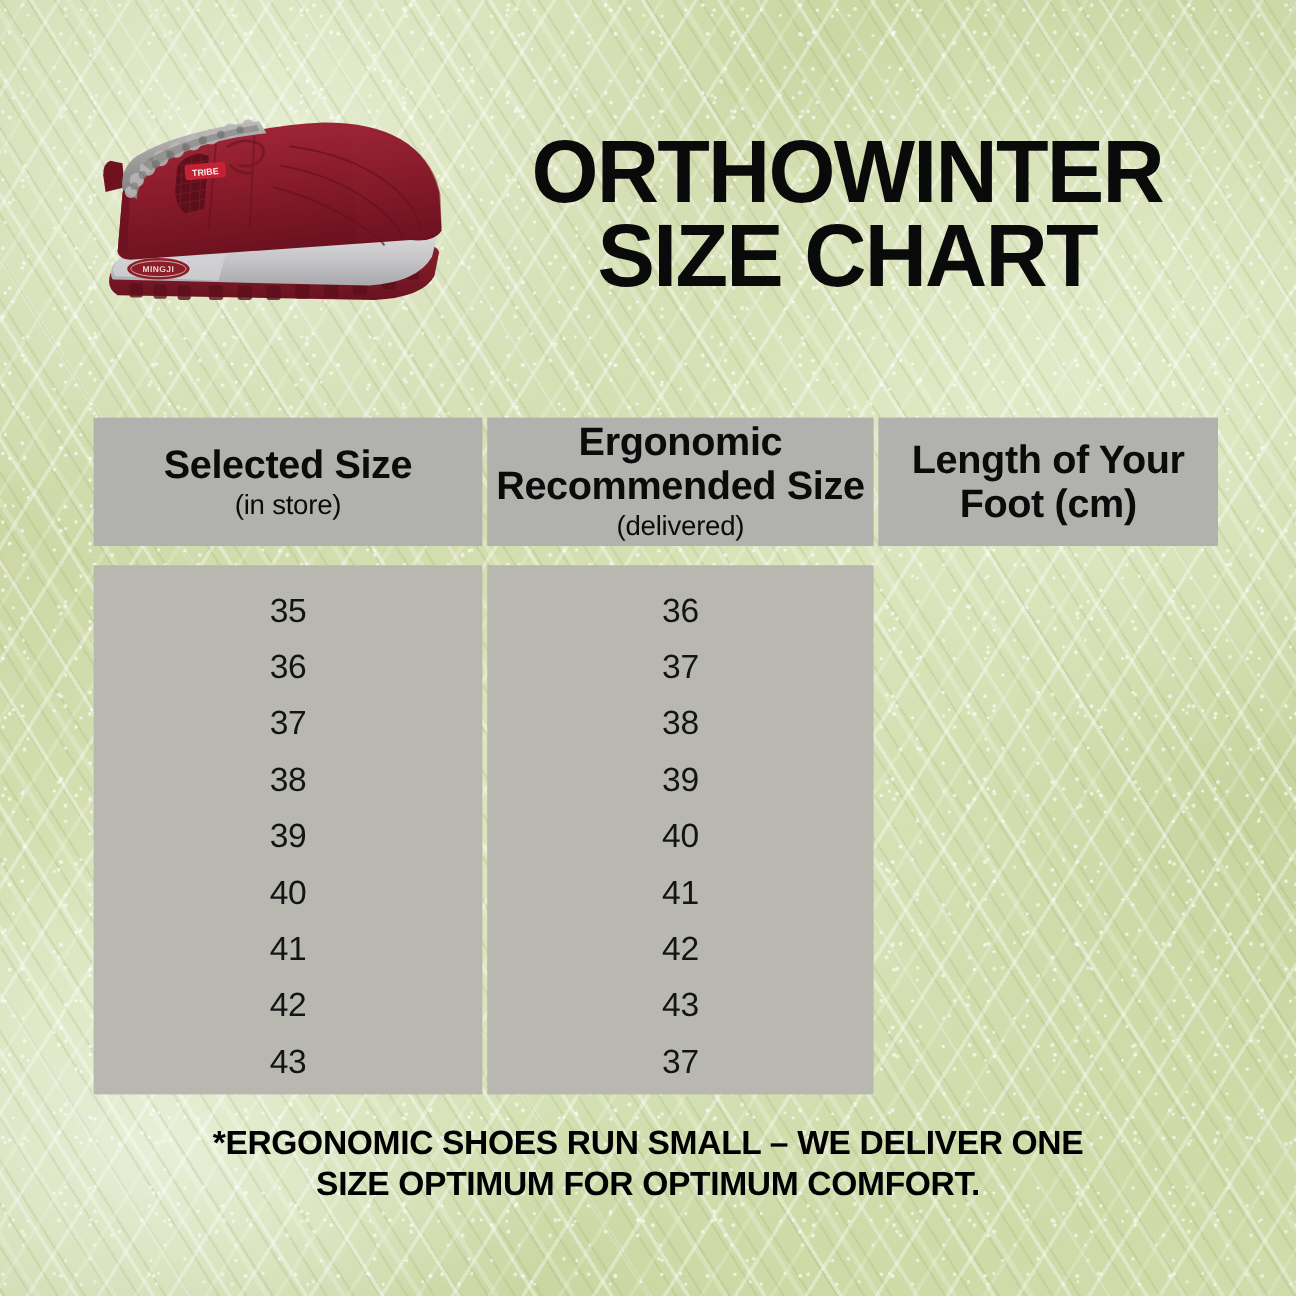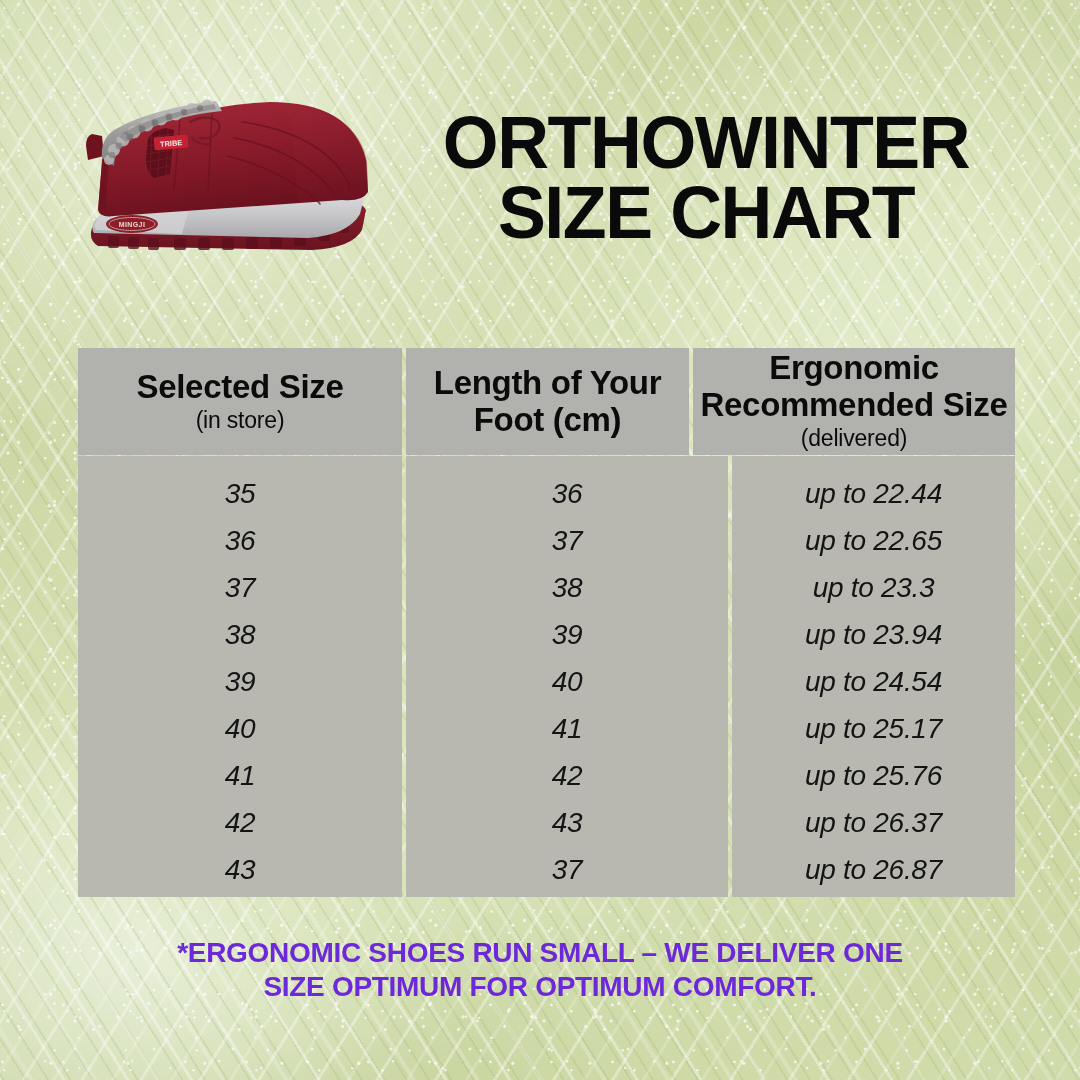--- a/index.html
+++ b/index.html
@@ -95,38 +95,38 @@
     background:#b1b2ad; display:flex; flex-direction:column;
     align-items:center; justify-content:center; text-align:center;
     color:#0b0b0b; padding:0 6px;
   }
   .hcell .h-main {
     font-weight:bold; font-size:33px; line-height:1.12; letter-spacing:-0.3px;
   }
   .hcell .h-sub {
     font-weight:normal; font-size:23px; line-height:1.18; letter-spacing:-0.2px; margin-top:1px;
   }
-  .t-body { display:flex; gap:4px; height:441px; margin-top:1px;font-style:italic; }
+  .t-body { display:flex; gap:4px; height:441px; margin-top:16px; }
   .t-body .bcol {
     background:#b8b8b1; padding-top:14px;
     display:flex; flex-direction:column; align-items:center;
   }
   .bcell {
     height:47px; line-height:47px; text-align:center;
     font-size:28px; color:#141414; letter-spacing:-0.3px;
     width:100%;
   }
   .col-1 { width:324px; }
   .col-2 { width:322px; }
   .col-3 { width:283px; }
 
   
   #footnote {
     position:absolute; left:90px; top:936px; width:900px; z-index:3;
-    text-align:center; color:#6d28d9;
+    text-align:center; color:#000000;
     font-weight:bold; font-size:28px; line-height:1.22; letter-spacing:-0.3px;
   }
   #footnote .fline { display:block; white-space:nowrap; }
 </style>
 </head>
 <body>
 
 <div id="bg-texture">
   <div class="bg-base"></div>
   <div class="bg-chevron"></div>
@@ -262,28 +262,28 @@
   </div>
 </div>
 
 <div id="size-table">
 
   <div class="t-head">
     <div class="hcell col-1">
       <span class="h-main">Selected Size</span>
       <span class="h-sub">(in store)</span>
     </div>
-    <div class="hcell col-3">
-      <span class="h-main">Length of Your</span>
-      <span class="h-main">Foot (cm)</span>
-    </div>
     <div class="hcell col-2">
       <span class="h-main">Ergonomic</span>
       <span class="h-main">Recommended Size</span>
       <span class="h-sub">(delivered)</span>
+    </div>
+    <div class="hcell col-3">
+      <span class="h-main">Length of Your</span>
+      <span class="h-main">Foot (cm)</span>
     </div>
   </div>
 
   <div class="t-body">
     <div class="bcol col-1">
       <div class="bcell">35</div>
       <div class="bcell">36</div>
       <div class="bcell">37</div>
       <div class="bcell">38</div>
       <div class="bcell">39</div>
@@ -296,30 +296,19 @@
       <div class="bcell">36</div>
       <div class="bcell">37</div>
       <div class="bcell">38</div>
       <div class="bcell">39</div>
       <div class="bcell">40</div>
       <div class="bcell">41</div>
       <div class="bcell">42</div>
       <div class="bcell">43</div>
       <div class="bcell">37</div>
     </div>
-    <div class="bcol col-3">
-      <div class="bcell">up to 22.44</div>
-      <div class="bcell">up to 22.65</div>
-      <div class="bcell">up to 23.3</div>
-      <div class="bcell">up to 23.94</div>
-      <div class="bcell">up to 24.54</div>
-      <div class="bcell">up to 25.17</div>
-      <div class="bcell">up to 25.76</div>
-      <div class="bcell">up to 26.37</div>
-      <div class="bcell">up to 26.87</div>
-    </div>
   </div>
 </div>
 
 <div id="footnote">
   <span class="fline">*ERGONOMIC SHOES RUN SMALL – WE DELIVER ONE</span>
   <span class="fline">SIZE OPTIMUM FOR OPTIMUM COMFORT.</span>
 </div>
 
 </body></html>

